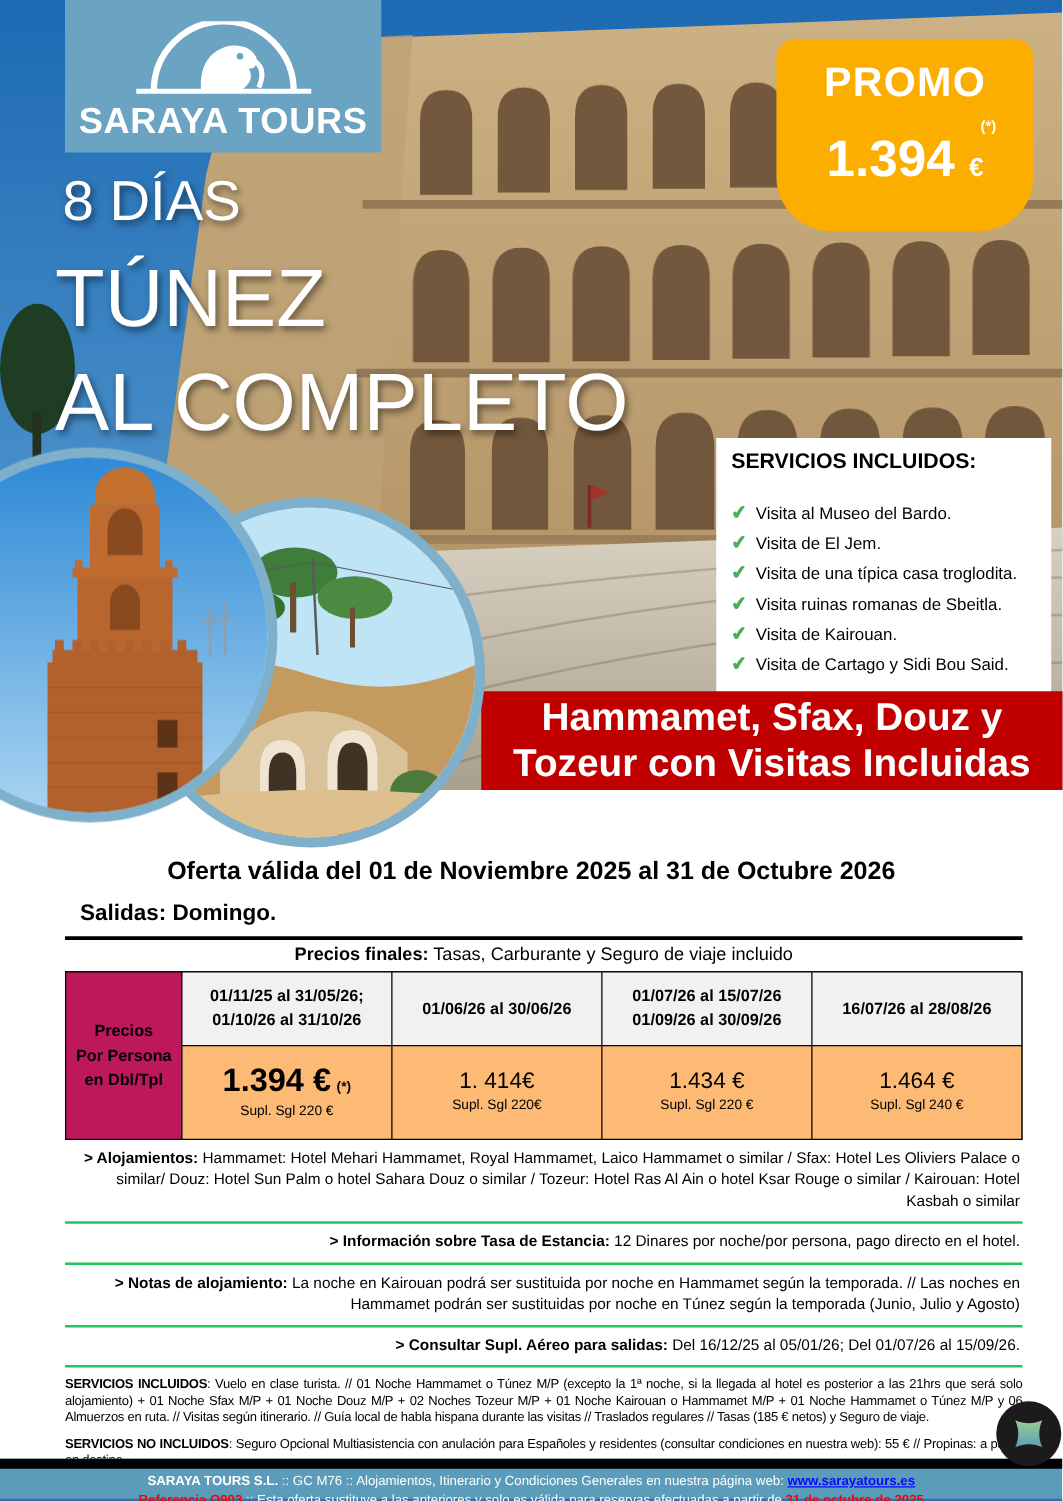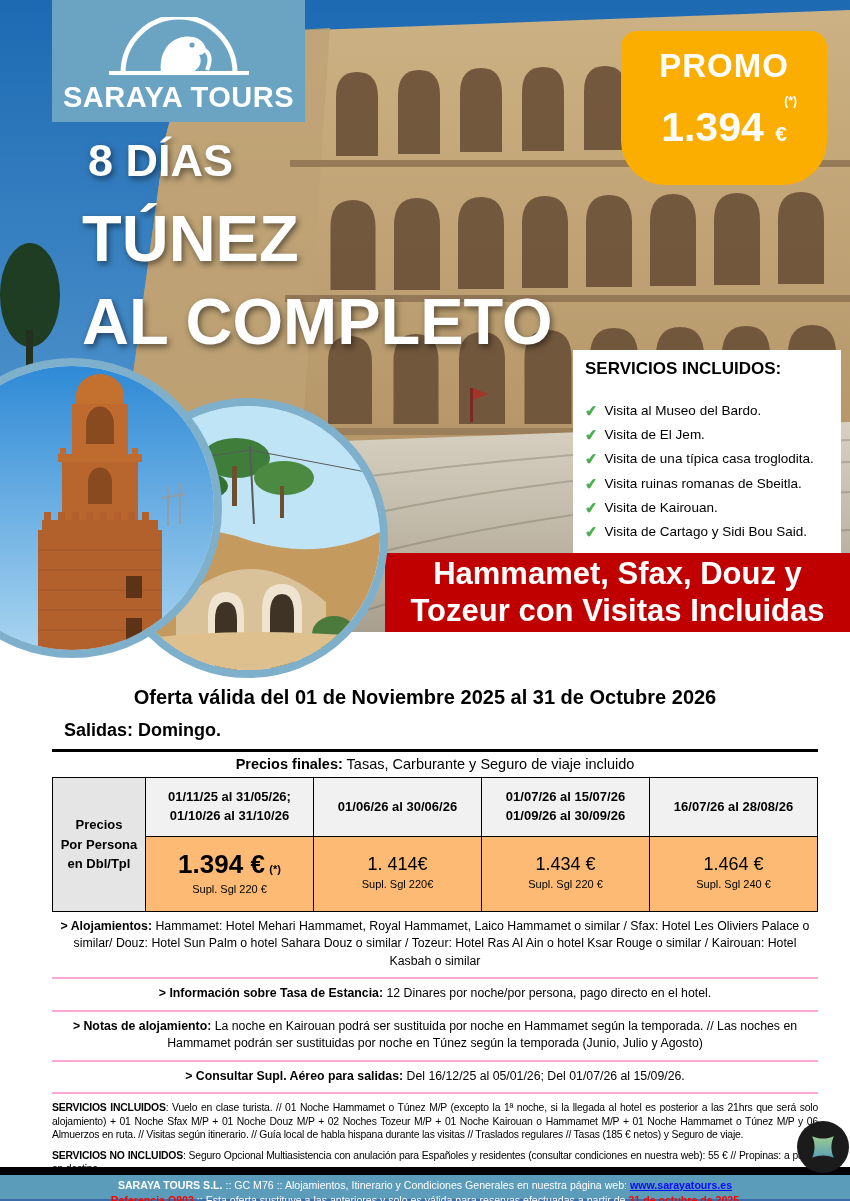--- a/index.html
+++ b/index.html
@@ -14,22 +14,22 @@
             display:flex;flex-direction:column;align-items:center;justify-content:flex-end;padding-bottom:8px;box-sizing:border-box;text-align:center;}
   .logo-name{color:#fff;font-weight:bold;font-size:29px;letter-spacing:.5px;white-space:nowrap;}
 
   .promo-badge{position:absolute;left:621px;top:31px;width:206px;height:154px;background:#fbae00;
                border-radius:16px 16px 44px 44px;color:#fff;text-align:center;box-sizing:border-box;}
   .promo-label{font-size:33px;font-weight:bold;margin-top:16px;letter-spacing:1px;}
   .promo-star{font-size:12px;font-weight:bold;text-align:right;padding-right:30px;margin-top:10px;line-height:1;}
   .promo-price{font-size:41px;font-weight:bold;line-height:1;margin-top:0;}
   .promo-cur{font-size:21px;font-weight:bold;}
 
-  .hero-title{position:absolute;left:44px;top:138px;color:#fff;font-weight:bold;
-              text-shadow:2px 3px 6px rgba(0,0,0,.5);line-height:1;margin-left:38px;}
+  .hero-title{position:absolute;left:44px;top:138px;color:#fff;font-weight:normal;
+              text-shadow:2px 3px 6px rgba(0,0,0,.5);line-height:1;}
   .t-dias{font-size:45px;margin-left:6px;}
   .t-main{font-size:65px;margin-top:14px;line-height:1.28;}
 
   .services-box{position:absolute;left:573px;top:350px;width:268px;background:#fff;
                 padding:9px 8px 10px 12px;box-sizing:border-box;}
   .services-title{font-weight:bold;font-size:17px;margin-bottom:24px;}
   .service-item{display:flex;align-items:flex-start;gap:7px;font-size:13.5px;margin:8px 0;line-height:1.2;}
   .check{color:#4fae55;font-weight:bold;font-size:15px;line-height:1;transform:rotate(-6deg);}
 
   .red-banner{position:absolute;left:385px;top:553px;width:465px;height:79px;background:#c00000;
@@ -44,29 +44,29 @@
   
   .offer-validity{position:absolute;left:0;top:686px;width:100%;text-align:center;font-size:20px;font-weight:bold;}
   .salidas{position:absolute;left:64px;top:720px;font-size:18px;font-weight:bold;}
 
   .lower{position:absolute;left:52px;top:749px;width:766px;border-top:3px solid #000;}
   .tbl-caption{text-align:center;font-size:14.5px;padding:4px 0 5px;}
   .tbl-caption b{font-weight:bold;}
 
   .grid{display:grid;grid-template-columns:92px repeat(4,1fr);gap:1px;background:#000;border:1px solid #000;}
   .cell{background:#fdba74;display:flex;flex-direction:column;align-items:center;justify-content:center;text-align:center;}
-  .rowhead{grid-row:1 / span 2;background:#e5e5e5;font-weight:bold;font-size:13px;white-space:pre-line;line-height:1.5;}
+  .rowhead{grid-row:1 / span 2;background:#be185d;font-weight:bold;font-size:13px;white-space:pre-line;line-height:1.5;}
   .head{background:#f1f1f1;font-weight:bold;font-size:13px;white-space:pre-line;min-height:54px;line-height:1.45;padding:2px 3px;}
   .pricecell{min-height:62px;padding:4px 2px 8px;}
   .price{font-size:18px;}
   .pricecell.first .price{font-size:26px;font-weight:bold;}
   .star{font-size:11px;font-weight:bold;}
   .supl{font-size:11px;margin-top:3px;}
 
-  .note{border-bottom:2px solid #f9a8d4;padding:6px 2px 7px;font-size:12.3px;line-height:1.42;text-align:center;}
+  .note{border-bottom:2px solid #22c55e;padding:6px 2px 7px;font-size:12.3px;line-height:1.42;text-align:right;}
   .note b{font-weight:bold;}
 
   .fine{margin-top:7px;}
   .fp{font-size:10.4px;line-height:1.3;letter-spacing:-0.2px;text-align:justify;margin:0 0 7px;}
   .fp b{font-weight:bold;}
 
   
   .footer{position:absolute;left:0;bottom:0;width:850px;height:34px;background:#5b9cbb;
           border-top:8px solid #000000;border-bottom:2px solid #3a6ca8;box-sizing:border-box;
           text-align:center;color:#fff;font-size:10.6px;line-height:1.4;padding-top:3px;z-index:5;}

